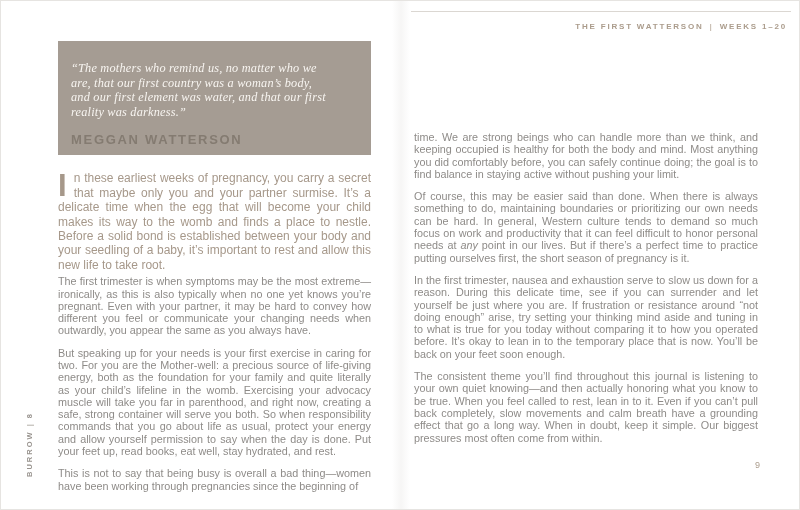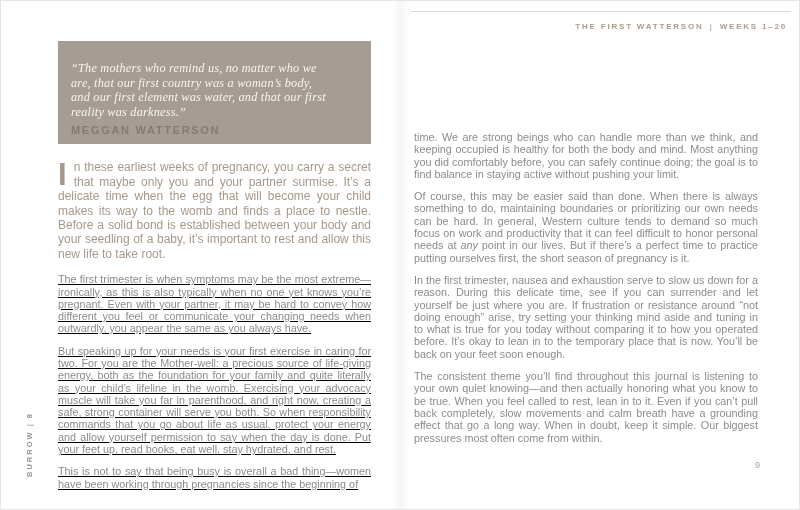--- a/index.html
+++ b/index.html
@@ -26,39 +26,39 @@
 
   .left-col { position:absolute; left:57px; top:40px; width:313px; }
 
   .quote-block { background:#a59c93; padding:20px 12px 8px 13px; }
   .quote-text {
     font-family:"Liberation Serif", serif; font-style:italic;
     font-size:12.3px; line-height:14.6px; letter-spacing:0.2px;
     color:#f8f5f1; padding-right:30px;
   }
   .quote-attr {
-    margin-top:5px; font-size:11px; font-weight:bold;
+    margin-top:13px; font-size:13px; font-weight:bold;
     letter-spacing:1.7px; color:#847b71;
   }
 
   .intro {
     margin-top:16px; font-size:12px; line-height:14.4px;
     color:#a6988a; text-align:justify;
   }
   .dropcap {
     float:left; font-size:31px; line-height:25px; font-weight:bold;
     margin:2px 7px 0 0; color:#a6988a;
   }
 
   .body-paras p {
     font-size:10.8px; line-height:12.3px; color:#8e8b88;
     text-align:justify; margin-bottom:10px;
   }
   .body-paras p:last-child { margin-bottom:0; }
-  .left-body { margin-top:12px;text-decoration:underline; }
+  .left-body { margin-top:3px; }
 
   
   .top-rule {
     position:absolute; top:10px; left:410px; right:8px; height:1px;
     background:#dbd7d2;
   }
   .running-header {
     position:absolute; top:21px; right:12px;
     font-size:8px; font-weight:bold; letter-spacing:1.8px;
     color:#ab9c8c; white-space:nowrap;

